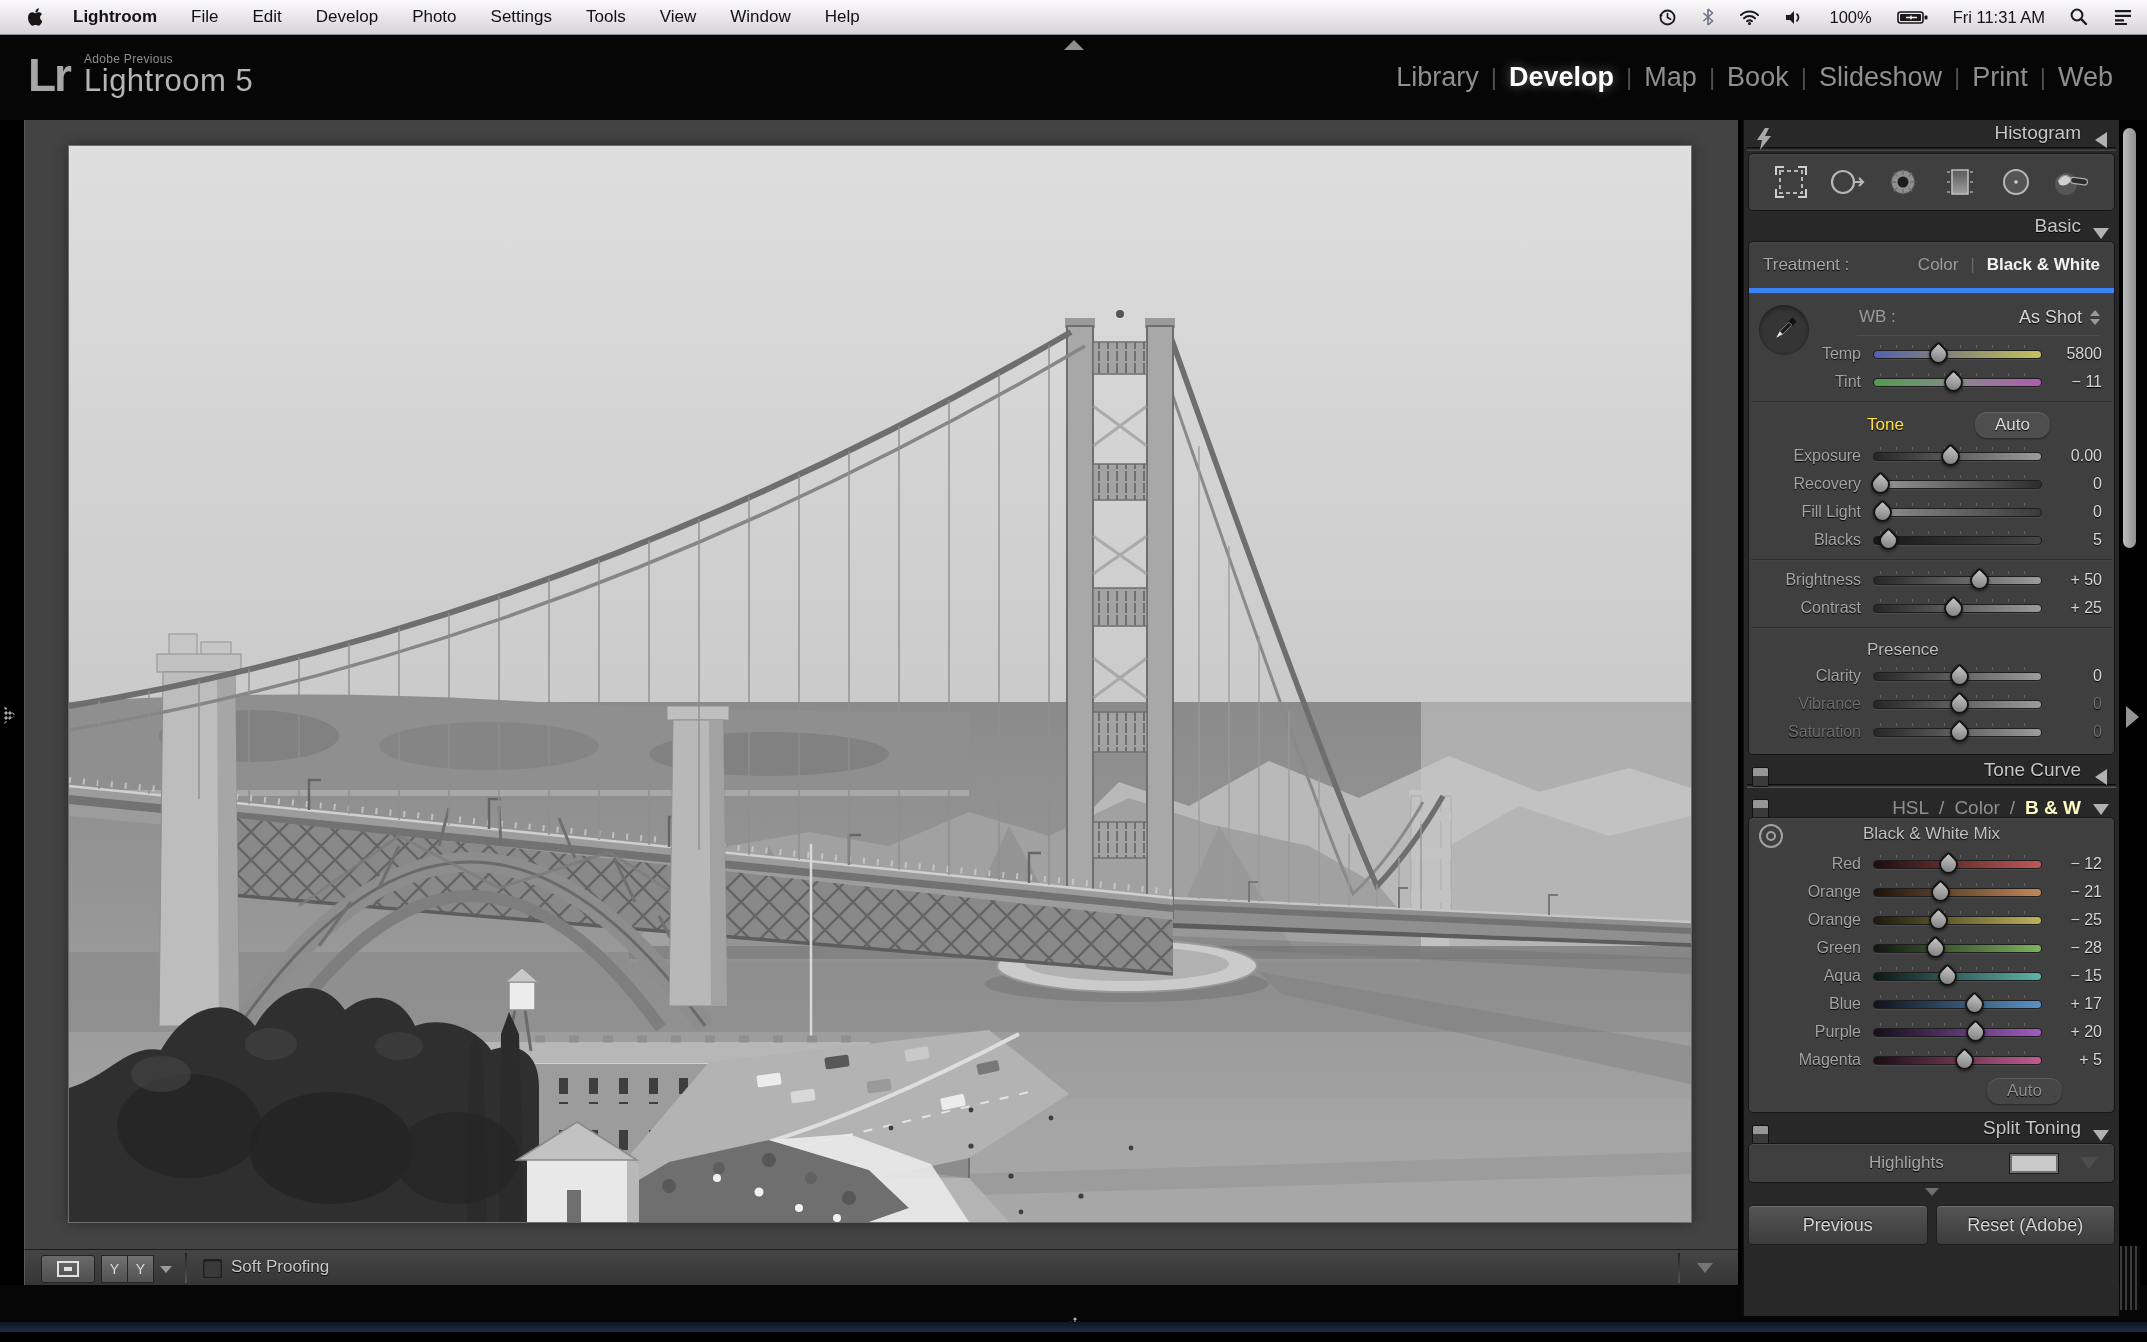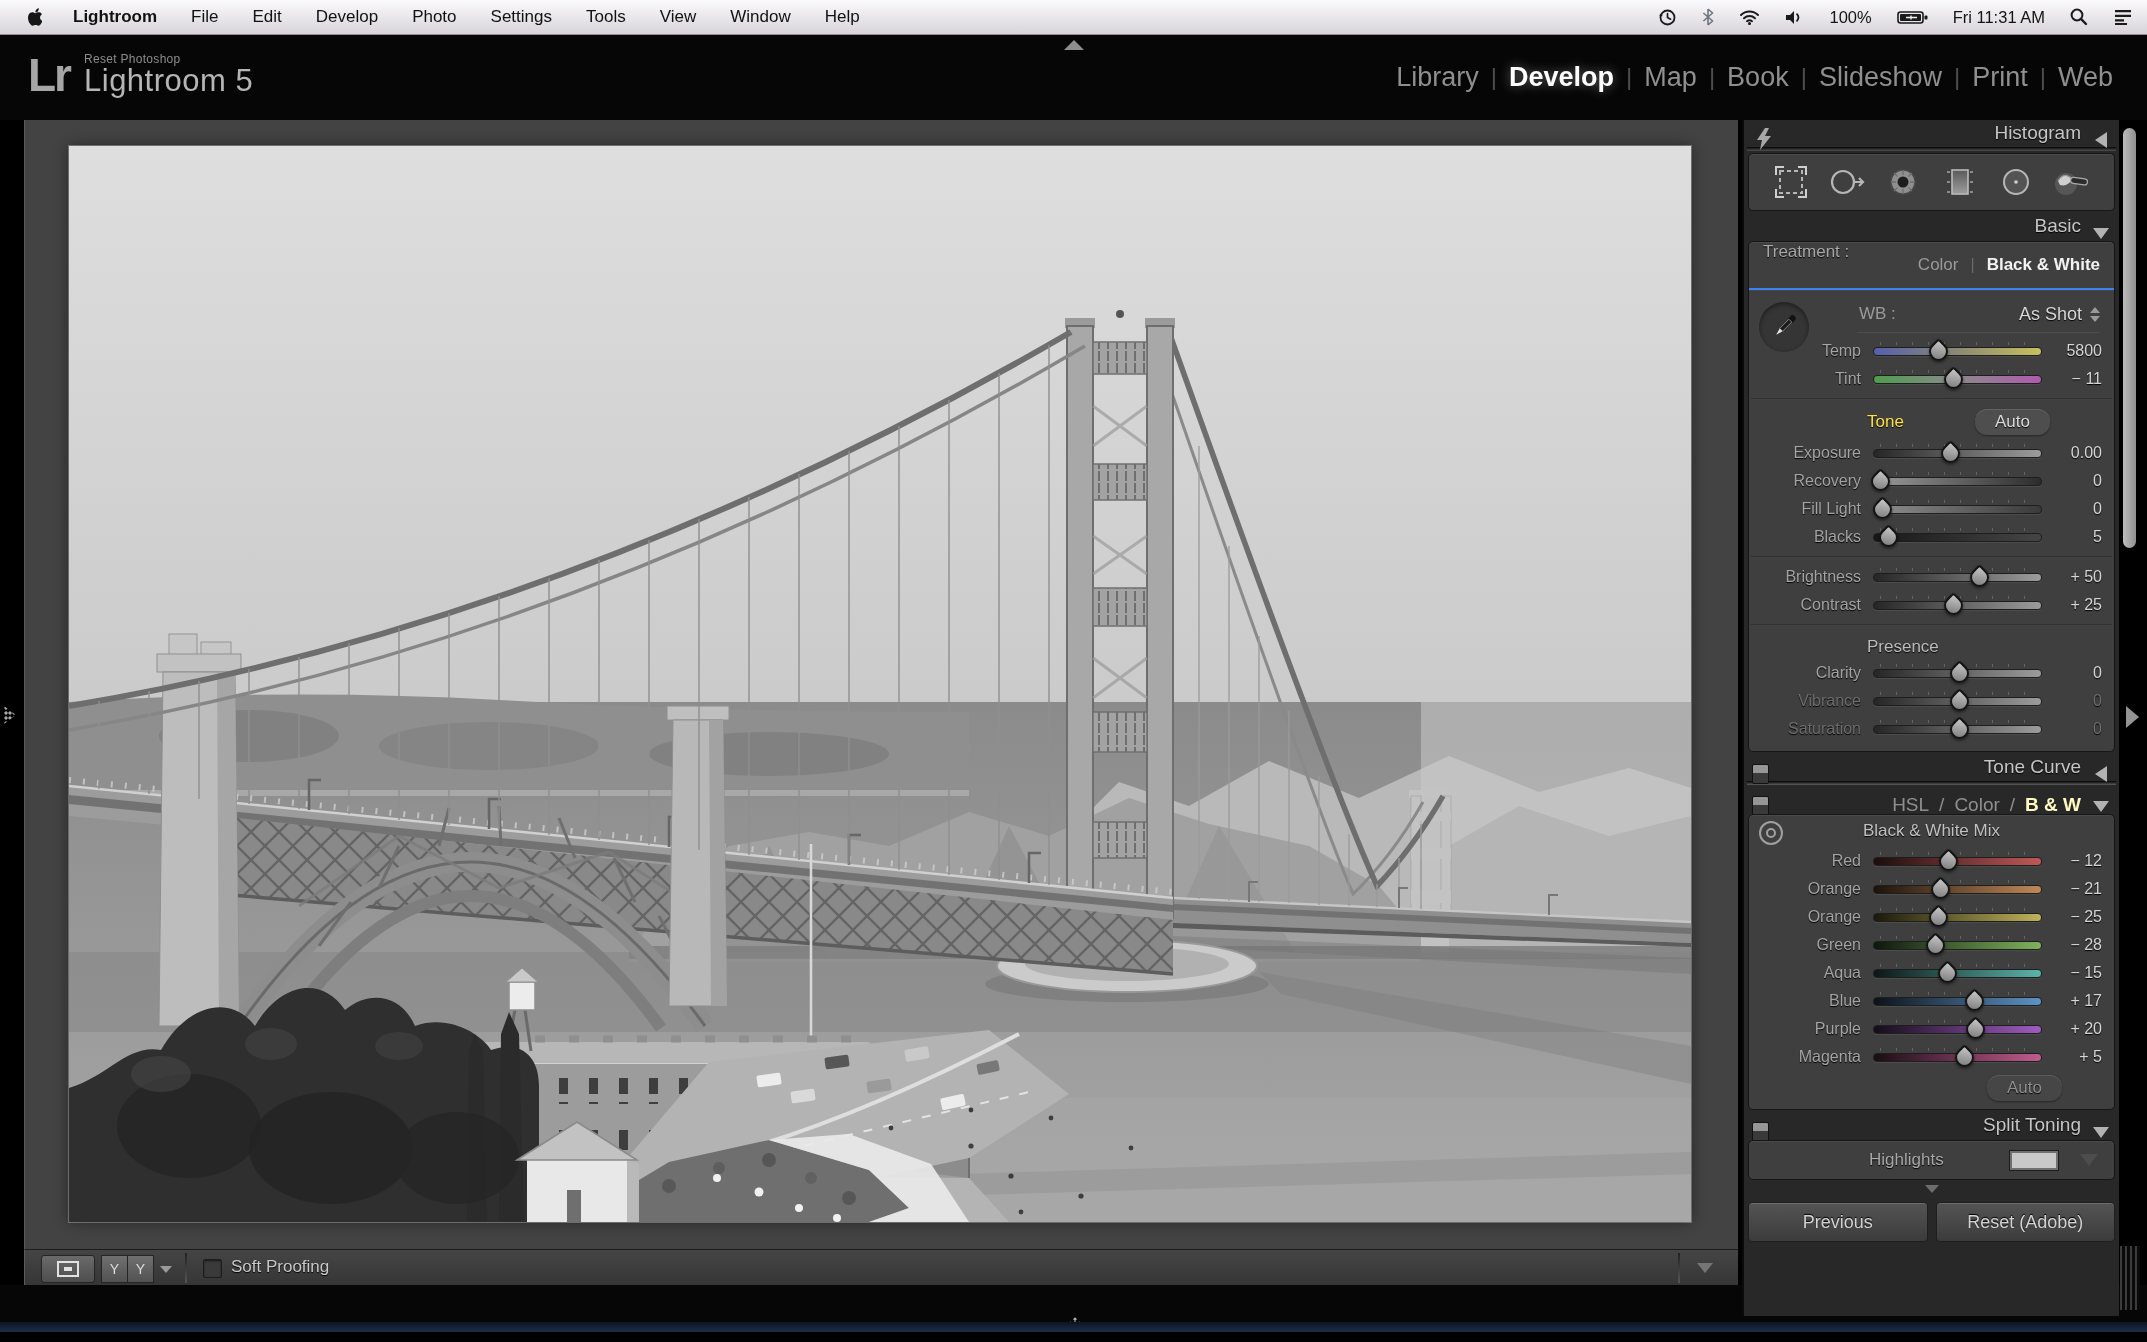--- a/index.html
+++ b/index.html
@@ -86,22 +86,22 @@
   .groove.bright{background:linear-gradient(#000,#5e5e5e);}
   .pswitch{position:absolute;left:8px;top:10px;width:15px;height:18px;border-radius:2px;cursor:pointer;
     border:1px solid #111;background:linear-gradient(#969696 0 45%,#3a3a3a 45%);}
   .bolt{position:absolute;left:12px;top:8px;}
   .sect{margin:2px 4px;background:#3f3f3f;border:1px solid #161616;border-radius:5px;
     box-shadow:inset 0 1px 0 rgba(255,255,255,.06);position:relative;}
   
   .toolstrip{height:56px;display:flex;align-items:center;justify-content:space-between;padding:0 20px;}
   .tool{display:flex;align-items:center;justify-content:center;width:44px;height:44px;cursor:pointer;}
   
-  .treat-row{height:46px;border-bottom:2px solid #3b82f6;box-shadow:0 1px 0 rgba(255,255,255,.05);
-    display:flex;padding:0 14px;}
+  .treat-row{height:46px;border-bottom:5px solid #3b82f6;box-shadow:0 1px 0 rgba(255,255,255,.05);
+    display:flex;align-items:center;padding:0 14px;}
   .treat-label{font-size:17px;color:#a8a8a8;text-shadow:0 1px 1px #000;}
   .treat-opts{margin-left:auto;display:flex;align-items:center;gap:12px;}
   .treat-opt{font-size:17px;color:#9a9a9a;cursor:pointer;white-space:nowrap;}
   .treat-opt.active{color:#f2f2f2;font-weight:bold;}
   .treat-opts .sep{color:#6a6a6a;}
   
   .wb-zone{position:relative;padding-top:8px;}
   .dropper-wrap{position:absolute;left:10px;top:12px;width:50px;height:50px;border-radius:50%;
     background:#353535;box-shadow:inset 0 2px 5px rgba(0,0,0,.45);cursor:pointer;display:flex;align-items:center;justify-content:center;}
   .wb-row{height:32px;display:flex;align-items:center;padding:0 14px 0 110px;}
@@ -220,21 +220,21 @@
   </div>
 </div>
 
 <div class="app">
 
   <div class="identity">
     <div class="top-arrow"></div>
     <div class="logo-block">
       <span class="lr-logo">Lr</span>
       <span class="brand">
-        <span class="brand-small">Reset Photoshop</span>
+        <span class="brand-small">Adobe Previous</span>
         <span class="brand-large">Lightroom 5</span>
       </span>
     </div>
     <div class="module-picker" id="module-list">
 
     <span class="module">Library</span>
         <span class="sep">|</span>
         <span class="module active">Develop</span>
         <span class="sep">|</span>
         <span class="module">Map</span>

